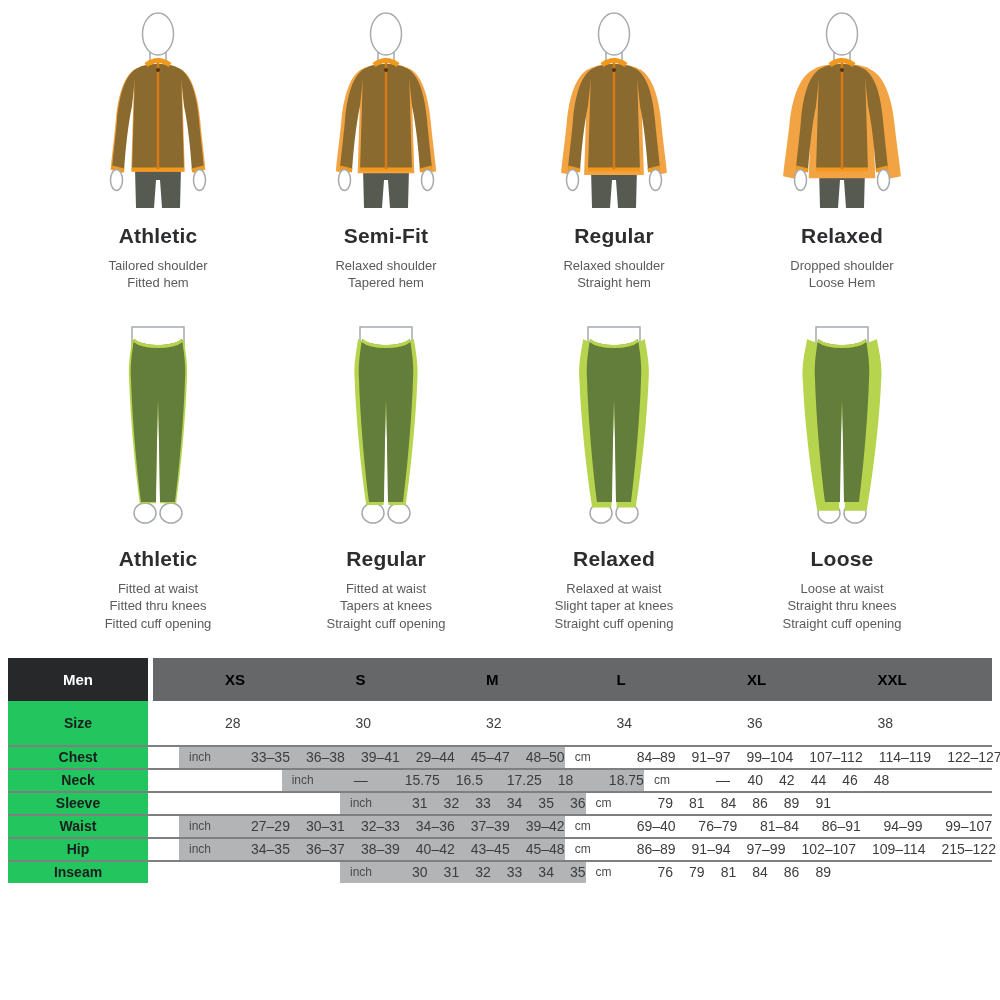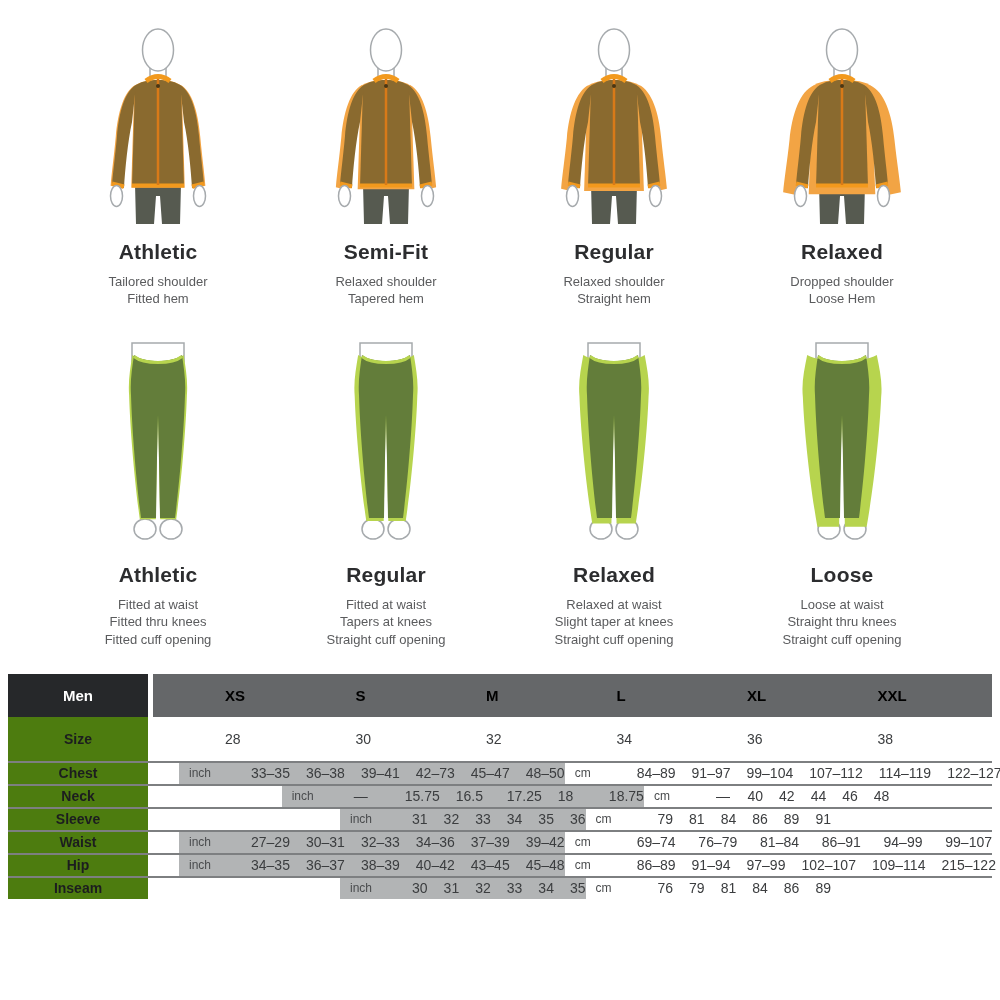--- a/index.html
+++ b/index.html
@@ -4,31 +4,31 @@
 <style>
   :root{
     --header_dark:#26282a; --header_gray:#656769; --band_gray:#b2b4b5;
     --separator:#7d7f81; --jacket:#8a6a2f; --jacket_overlay:#f2a444;
     --trim:#f2991d; --zipper:#d97a18; --pants:#637d3a; --pants_overlay:#b7d44e;
     --outline:#a6aaad; --shorts:#565a50;
   }
   html,body{margin:0;padding:0;background:#fff;}
   body{width:1000px;height:1000px;font-family:"Liberation Sans",sans-serif;overflow:hidden;}
 
-  .figures{width:900px;margin:16px auto;display:grid;grid-template-columns:repeat(4,1fr);gap:12px;}
+  .figures{width:900px;margin:0 auto;display:grid;grid-template-columns:repeat(4,1fr);gap:12px;}
   .figures.jackets{padding-top:8px;}
   .figures.pantsrow{margin-top:34px;}
   .fit-figure{margin:0;text-align:center;}
   .fit-name{font-size:21px;font-weight:600;color:#2c2d2f;margin-top:10px;letter-spacing:.2px;}
   .fit-desc{font-size:13px;color:#5a5b5d;margin-top:9px;line-height:1.32;}
 
   .size-table{margin:26px 8px 0;}
   .t-rowflex{display:flex;}
   .t-label{flex:0 0 140px;display:flex;align-items:center;justify-content:center;
-           font-weight:bold;font-size:14px;color:#1c1d1f;background:#4d7c0f;}
+           font-weight:bold;font-size:14px;color:#1c1d1f;background:#22c55e;}
   .t-band{margin-left:5px;flex:1;display:grid;grid-template-columns:56px repeat(6,1fr);align-items:center;}
   .t-header{height:43px;}
   .t-header .t-label{background:var(--header_dark);color:#fff;font-size:15px;}
   .t-header .t-band{background:var(--header_gray);}
   .head-col{color:#000000;font-weight:bold;font-size:15px;padding-left:16px;}
   .t-single{height:44px;}
   .t-group{display:flex;border-top:2px solid var(--separator);gap:26px;}
   .t-group:first-of-type{border-top:none;}
   .bands{flex:1;margin-left:5px;display:flex;flex-direction:row;justify-content:center;}
   .band{height:21px;display:grid;grid-template-columns:56px repeat(6,1fr);align-items:center;}
@@ -315,21 +315,21 @@
           </div>
         </div>
         <div class="t-group">
           <div class="t-label">Chest</div>
           <div class="bands">
             <div class="band gray">
               <div class="unit">inch</div>
               <div class="cell">33–35</div>
               <div class="cell">36–38</div>
               <div class="cell">39–41</div>
-              <div class="cell">42–73</div>
+              <div class="cell">29–44</div>
               <div class="cell">45–47</div>
               <div class="cell">48–50</div>
             </div>
             <div class="band white">
               <div class="unit">cm</div>
               <div class="cell">84–89</div>
               <div class="cell">91–97</div>
               <div class="cell">99–104</div>
               <div class="cell">107–112</div>
               <div class="cell">114–119</div>
@@ -390,21 +390,21 @@
               <div class="unit">inch</div>
               <div class="cell">27–29</div>
               <div class="cell">30–31</div>
               <div class="cell">32–33</div>
               <div class="cell">34–36</div>
               <div class="cell">37–39</div>
               <div class="cell">39–42</div>
             </div>
             <div class="band white">
               <div class="unit">cm</div>
-              <div class="cell">69–74</div>
+              <div class="cell">69–40</div>
               <div class="cell">76–79</div>
               <div class="cell">81–84</div>
               <div class="cell">86–91</div>
               <div class="cell">94–99</div>
               <div class="cell">99–107</div>
             </div>
           </div>
         </div>
         <div class="t-group">
           <div class="t-label">Hip</div>

